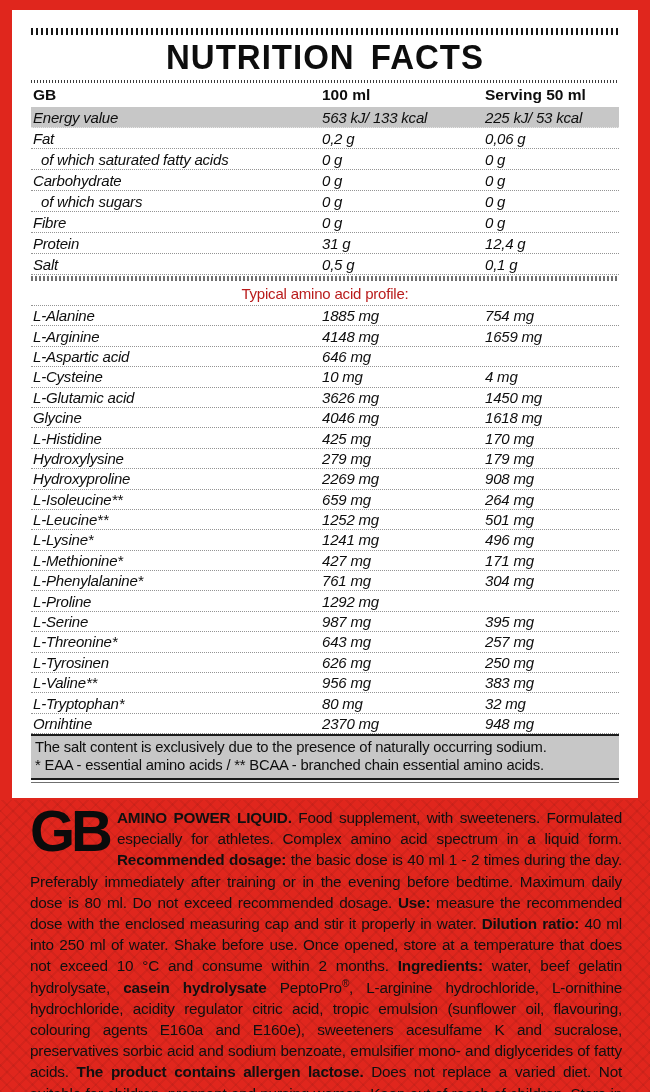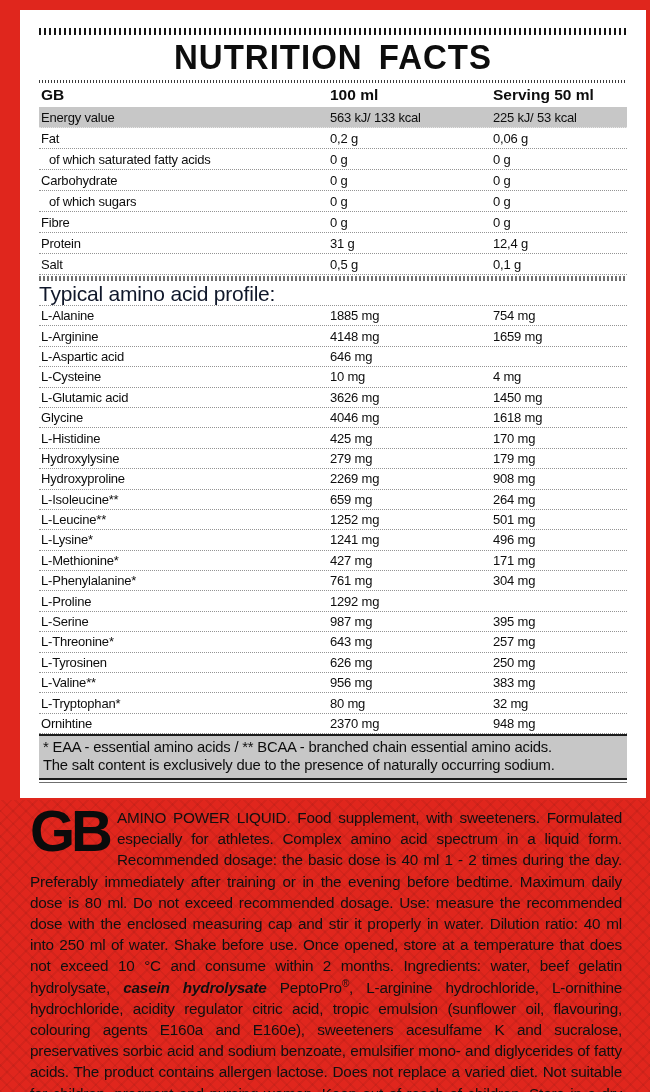--- a/index.html
+++ b/index.html
@@ -7,21 +7,21 @@
   body {
     position: relative;
     font-family: "Liberation Sans", sans-serif;
     background: #e0261d;
     overflow: hidden;
   }
 
   
   .panel {
     position: absolute;
-    left: 20px; top: 10px;
+    left: 12px; top: 10px;
     width: 626px; height: 788px;
     background: #ffffff;
     padding: 14px 19px 0 19px;
   }
   .tick-coarse {
     height: 7px;
     background: repeating-linear-gradient(90deg, #151515 0 2px, transparent 2px 5px);
     margin: 4px 0 2px 0;
   }
   .nf-title {
@@ -48,39 +48,41 @@
   }
   .cols-header {
     height: 24px;
     font-weight: bold;
     font-size: 15.5px;
   }
   .cols-header .cell { padding-left: 2px; }
 
   .row {
     height: 21px;
-    font-size: 13px;
+    font-size: 15px;
     border-bottom: 1px dotted #949494;
+    font-style: italic;
   }
   .row .cell { padding-left: 2px; line-height: 19px; letter-spacing: -0.2px; }
   .row .indent { padding-left: 10px; }
   .row.highlight { background: #c7c7c7; border-bottom: 1px dotted #e8e8e8; }
 
   .hline-thick {
     height: 5px;
     background: repeating-linear-gradient(90deg, #6f6f6f 0 2px, transparent 2px 4px);
     margin: 1px 0;
   }
   .section-label {
     height: 24px;
     line-height: 24px;
-    font-size: 21px;
-    color: #0f172a;
+    font-size: 15px;
+    color: #b91c1c;
     border-bottom: 1px dotted #949494;
     letter-spacing: -0.2px;
+    text-align: center;
   }
 
   .amino .row { height: 20.4px; }
 
   .footnote-box {
     margin-top: 0;
     background: #c7c7c7;
     border-top: 2px solid #1c1c1c;
     border-bottom: 2px solid #1c1c1c;
     padding: 2px 6px 4px 4px;
@@ -111,22 +113,22 @@
   }
   .dropcap {
     float: left;
     font-size: 58px;
     font-weight: bold;
     line-height: 43px;
     letter-spacing: -4px;
     margin: 2px 8px 0 0;
     color: #0b0b0b;
   }
-  .seg-bold { font-weight: normal; }
-  .seg-bold-italic { font-weight: bold; font-style: italic; }
+  .seg-bold { font-weight: bold; }
+  .seg-bold-italic { font-weight: bold; }
   .seg-sup { vertical-align: super; font-size: 10px; line-height: 0; }
 </style>
 </head>
 <body>
 
 <div class="panel">
   <div class="tick-coarse"></div>
   <div class="nf-title">NUTRITION FACTS</div>
   <div class="tick-fine"></div>
 
@@ -282,22 +284,22 @@
         <span class="cell">32 mg</span>
       </div>
       <div class="grid-row row">
         <span class="cell">Ornihtine</span>
         <span class="cell">2370 mg</span>
         <span class="cell">948 mg</span>
       </div>
     </div>
 
   <div class="footnote-box">
+    <div>The salt content is exclusively due to the presence of naturally occurring sodium.</div>
     <div>* EAA - essential amino acids / ** BCAA - branched chain essential amino acids.</div>
-    <div>The salt content is exclusively due to the presence of naturally occurring sodium.</div>
   </div>
   <div class="thin-underline"></div>
 </div>
 
 <div class="info-section">
   <div class="info-text">
     <span class="dropcap">GB</span><span id="info-paragraph"><span class="seg-bold">AMINO POWER LIQUID. </span><span>Food supplement, with sweeteners. Formulated especially for athletes. Complex amino acid spectrum in a liquid form. </span><span class="seg-bold">Recommended dosage:</span><span> the basic dose is 40 ml 1 - 2 times during the day. Preferably immediately after training or in the evening before bedtime. Maximum daily dose is 80 ml. Do not exceed recommended dosage. </span><span class="seg-bold">Use:</span><span> measure the recommended dose with the enclosed measuring cap and stir it properly in water. </span><span class="seg-bold">Dilution ratio:</span><span> 40 ml into 250 ml of water. Shake before use. Once opened, store at a temperature that does not exceed 10 °C and consume within 2 months. </span><span class="seg-bold">Ingredients:</span><span> water, beef gelatin hydrolysate, </span><span class="seg-bold-italic">casein hydrolysate</span><span> PeptoPro</span><span class="seg-sup">®</span><span>, L-arginine hydrochloride, L-ornithine hydrochloride, acidity regulator citric acid, tropic emulsion (sunflower oil, flavouring, colouring agents E160a and E160e), sweeteners acesulfame K and sucralose, preservatives sorbic acid and sodium benzoate, emulsifier mono- and diglycerides of fatty acids. </span><span class="seg-bold">The product contains allergen lactose.</span><span> Does not replace a varied diet. Not suitable for children, pregnant and nursing women. Keep out of reach of children. Store in a dry place at a temperature that does not exceed 25 °C and away from direct sunlight. Do not freeze. Producer is not liable for any damage caused by improper use or storage.</span></span>
   </div>
 </div>
 

